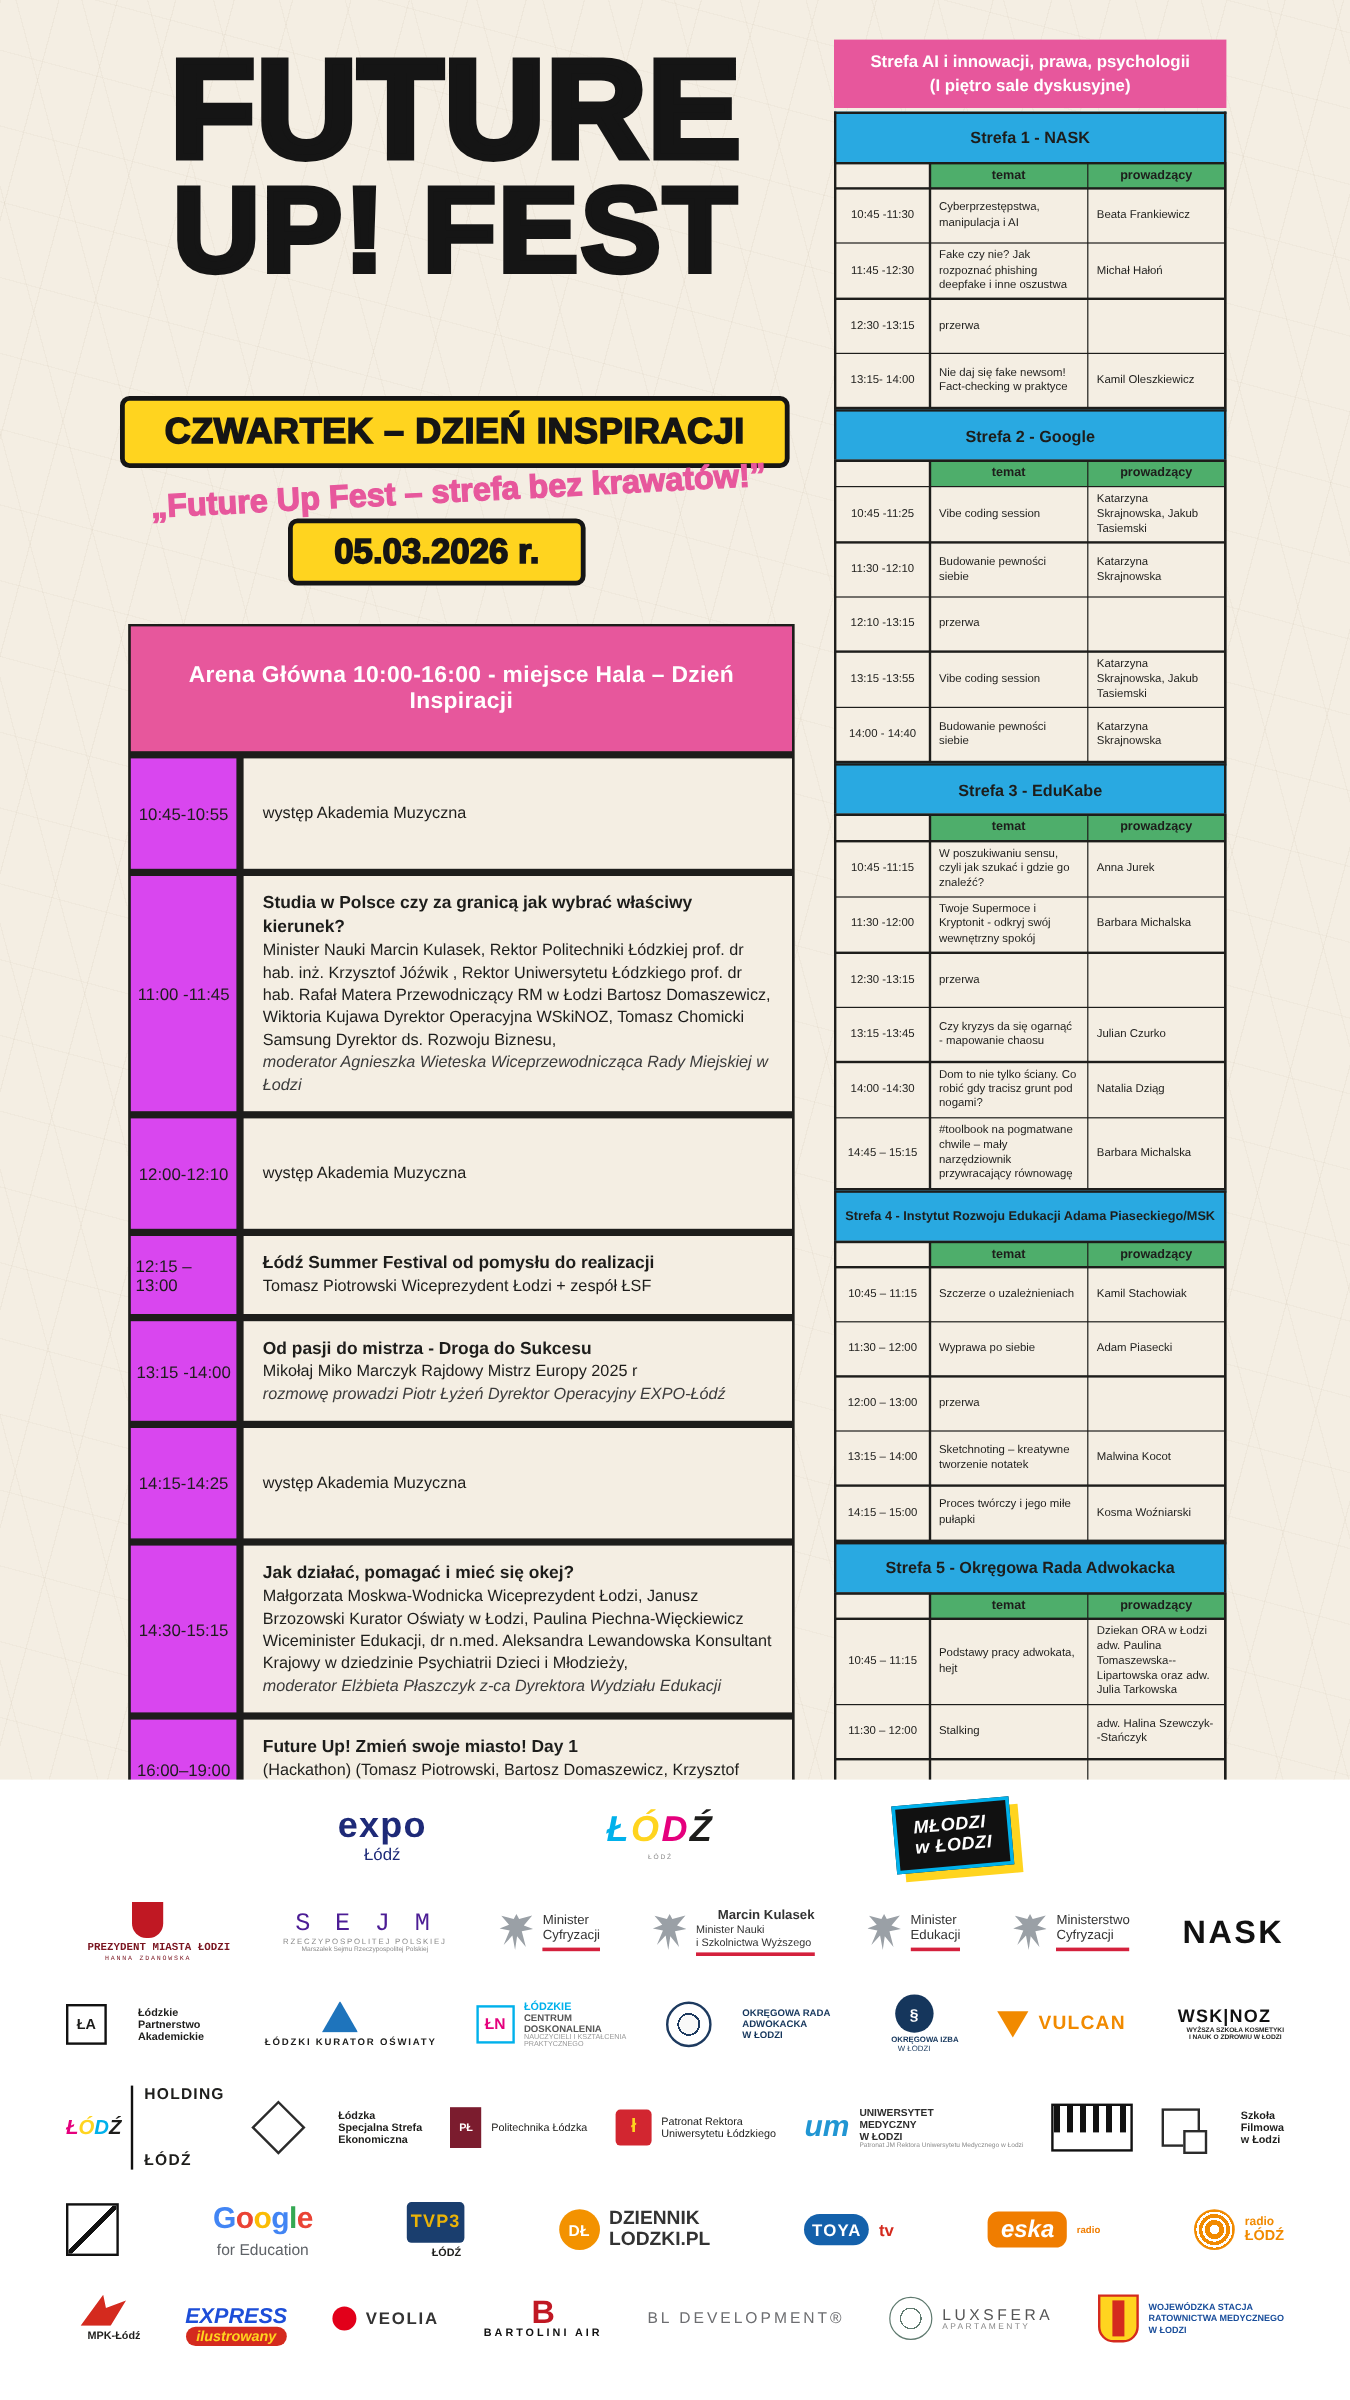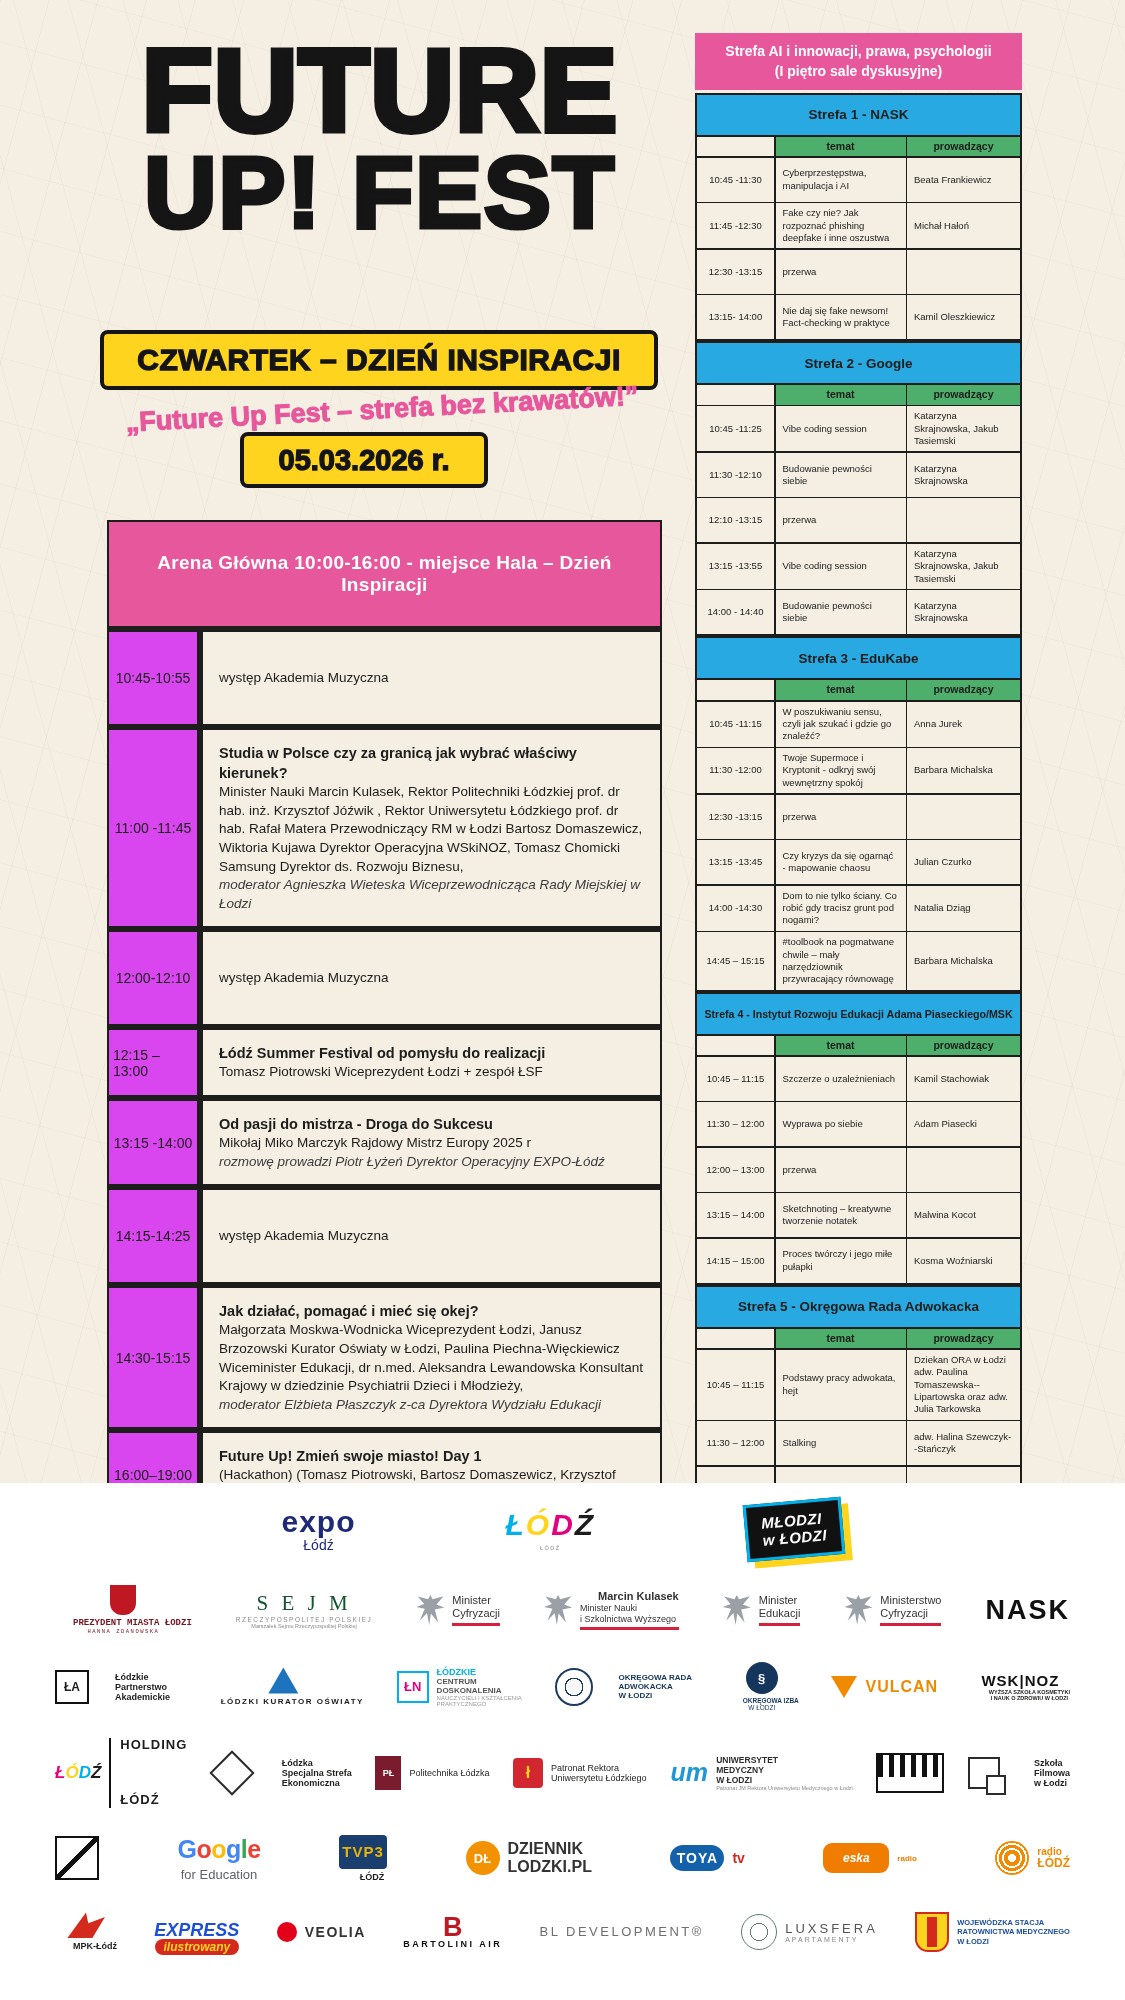--- a/index.html
+++ b/index.html
@@ -54,21 +54,21 @@
   
   .l-xs{font-size:9px;} .l-xxs{font-size:8px;} .l-xxxs{font-size:6.5px;} .l-5{font-size:5.5px;}
   .l-b{font-weight:bold;padding-left:18px;} .l-gray{color:#8a8a8a;} .l-navy{color:#15365c;} .l-darkred{color:#7a1520;}
   .l-serif{font-family:Liberation Mono, monospace;} .l-sp{letter-spacing:1.5px;}
   
   .expo-main{font-size:30px;color:#1e2a78;font-weight:bold;letter-spacing:1px;line-height:1;}
   .expo-sub{font-size:14px;color:#1e2a78;}
   .lodz-script .letters{font-size:30px;font-weight:bold;font-style:italic;letter-spacing:2px;}
   .mlodzi .lines{background:#111;color:#fff;padding:9px 14px;transform:rotate(-5deg);border:3px solid #00b1eb;box-shadow:7px 7px 0 #ffd41f;}
   .ml1,.ml2{font-size:15px;font-weight:bold;font-style:italic;letter-spacing:.5px;line-height:1.1;}
-  .sejm-main{font-family:Liberation Serif, serif;font-size:21px;letter-spacing:4px;color:#14532d;}
+  .sejm-main{font-family:Liberation Mono, monospace;font-size:21px;letter-spacing:4px;color:#4c1d95;}
   .min1{font-size:11px;color:#333;line-height:1.2;} .min2{font-size:9px;color:#333;line-height:1.2;}
   .gov .lines::after{content:"";display:block;height:3px;background:#d4213d;margin-top:3px;}
   .nask{font-size:27px;font-weight:bold;letter-spacing:2px;color:#111;}
   .vulcan{font-size:16px;font-weight:bold;color:#f18a00;letter-spacing:1px;}
   .wsk{font-size:15px;font-weight:bold;color:#111;letter-spacing:1px;}
   .lcdn1{font-size:9px;font-weight:bold;color:#00b1eb;} .lcdn2{font-size:8px;font-weight:bold;color:#555;} .lcdn3{font-size:6px;color:#999;}
   .holding .letters{font-size:17px;font-weight:bold;font-style:italic;}
   .holding .lines{border-left:2px solid #111;padding-left:9px;gap:40px;}
   .hold1{font-size:13px;font-weight:bold;letter-spacing:1px;line-height:1.15;}
   .um1{font-size:8.5px;font-weight:bold;color:#2d2d2d;line-height:1.2;}
@@ -98,21 +98,21 @@
   .s-tri{width:0;height:0;border-left:13px solid transparent;border-right:13px solid transparent;border-top:22px solid #f18a00;}
   .s-cube{width:28px;height:28px;border:2.5px solid #2b2b2b;margin-right:8px;background:#fff;}
   .s-cube::after{content:"";position:absolute;right:-8px;bottom:-8px;width:16px;height:16px;border:2.5px solid #2b2b2b;background:#fff;}
   .s-piano{width:64px;height:36px;border:2px solid #111;background:repeating-linear-gradient(90deg,#111 0 5px,#fff 5px 11px) top/100% 62% no-repeat,#fff;}
   .s-blacksq{width:40px;height:40px;border:2.5px solid #111;background:linear-gradient(135deg,transparent 46%,#111 46% 54%,transparent 54%);}
   .s-pl{width:26px;height:34px;background:#7b1c2e;color:#fff;font-size:9px;font-weight:bold;}
   .s-ul{width:30px;height:30px;background:#d22630;color:#ffd41f;font-weight:bold;font-size:16px;border-radius:4px;}
   .s-um{width:38px;height:30px;color:#2196d3;font-weight:bold;font-size:25px;font-style:italic;}
   .s-tvp{width:48px;height:34px;background:#1a3e6e;color:#eab308;font-weight:bold;font-size:15px;border-radius:4px;letter-spacing:1px;}
   .s-toya{width:54px;height:26px;background:#1461ab;color:#fff;font-weight:bold;font-size:14px;border-radius:13px;letter-spacing:1px;}
-  .s-eska{width:66px;height:30px;background:#f07d00;color:#fff;font-weight:bold;font-style:italic;font-size:12px;border-radius:9px;}
+  .s-eska{width:66px;height:30px;background:#f07d00;color:#fff;font-weight:bold;font-style:italic;font-size:20px;border-radius:9px;}
   .s-rlodz{width:34px;height:34px;border-radius:50%;
     background:radial-gradient(circle,#fff 0 4px,#f18a00 4px 8px,#fff 8px 10px,#f18a00 10px 13px,#fff 13px 15px,#f18a00 15px);}
   .s-mpk{width:38px;height:26px;background:#d42a1e;clip-path:polygon(0 100%,50% 0,56% 42%,100% 18%,66% 100%);}
   .s-veolia{width:20px;height:20px;border-radius:50%;background:#e2001a;}
   .s-lux{width:34px;height:34px;border:1.5px solid #5f7a6f;border-radius:50%;
     background:radial-gradient(circle,transparent 0 8px,#5f7a6f 8px 9px,transparent 9px);}
   .s-wsrm{width:30px;height:36px;background:#ffd41f;border:2px solid #d42a1e;border-radius:0 0 13px 13px;}
   .s-wsrm::after{content:"";position:absolute;left:50%;transform:translateX(-50%);top:3px;bottom:3px;width:10px;background:#d42a1e;}
   .s-lpa{width:30px;height:30px;border:2.5px solid #111;font-weight:bold;font-size:12px;}
   .s-lcdn{width:28px;height:28px;color:#e5007d;font-weight:bold;font-size:13px;border:2px solid #00b1eb;}

